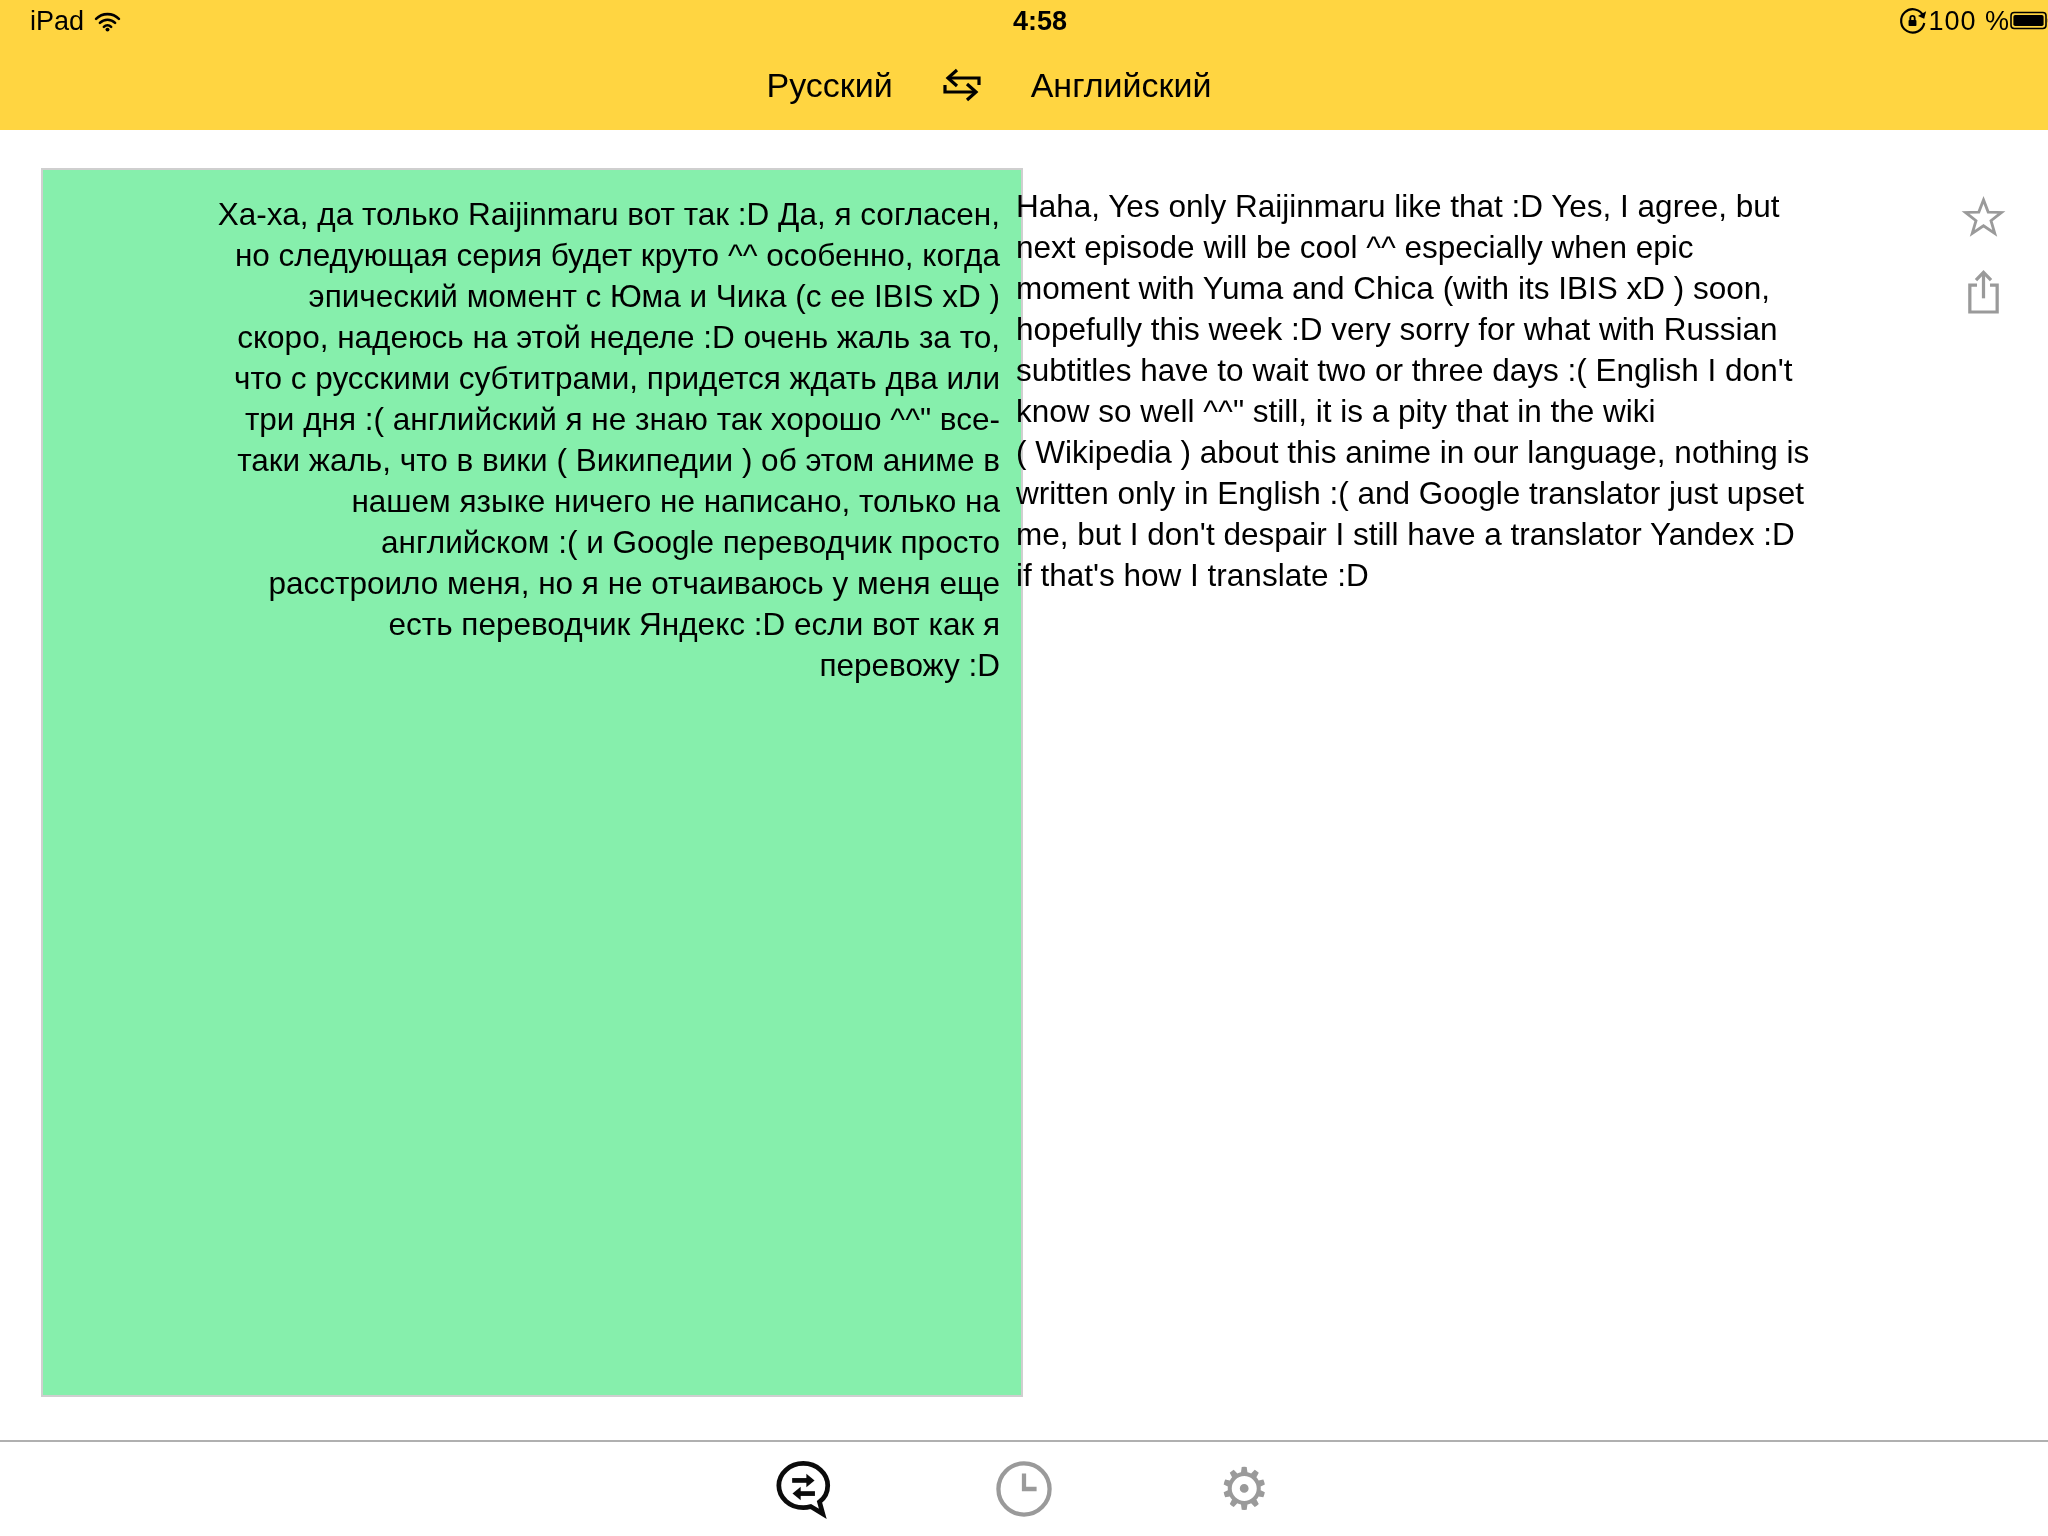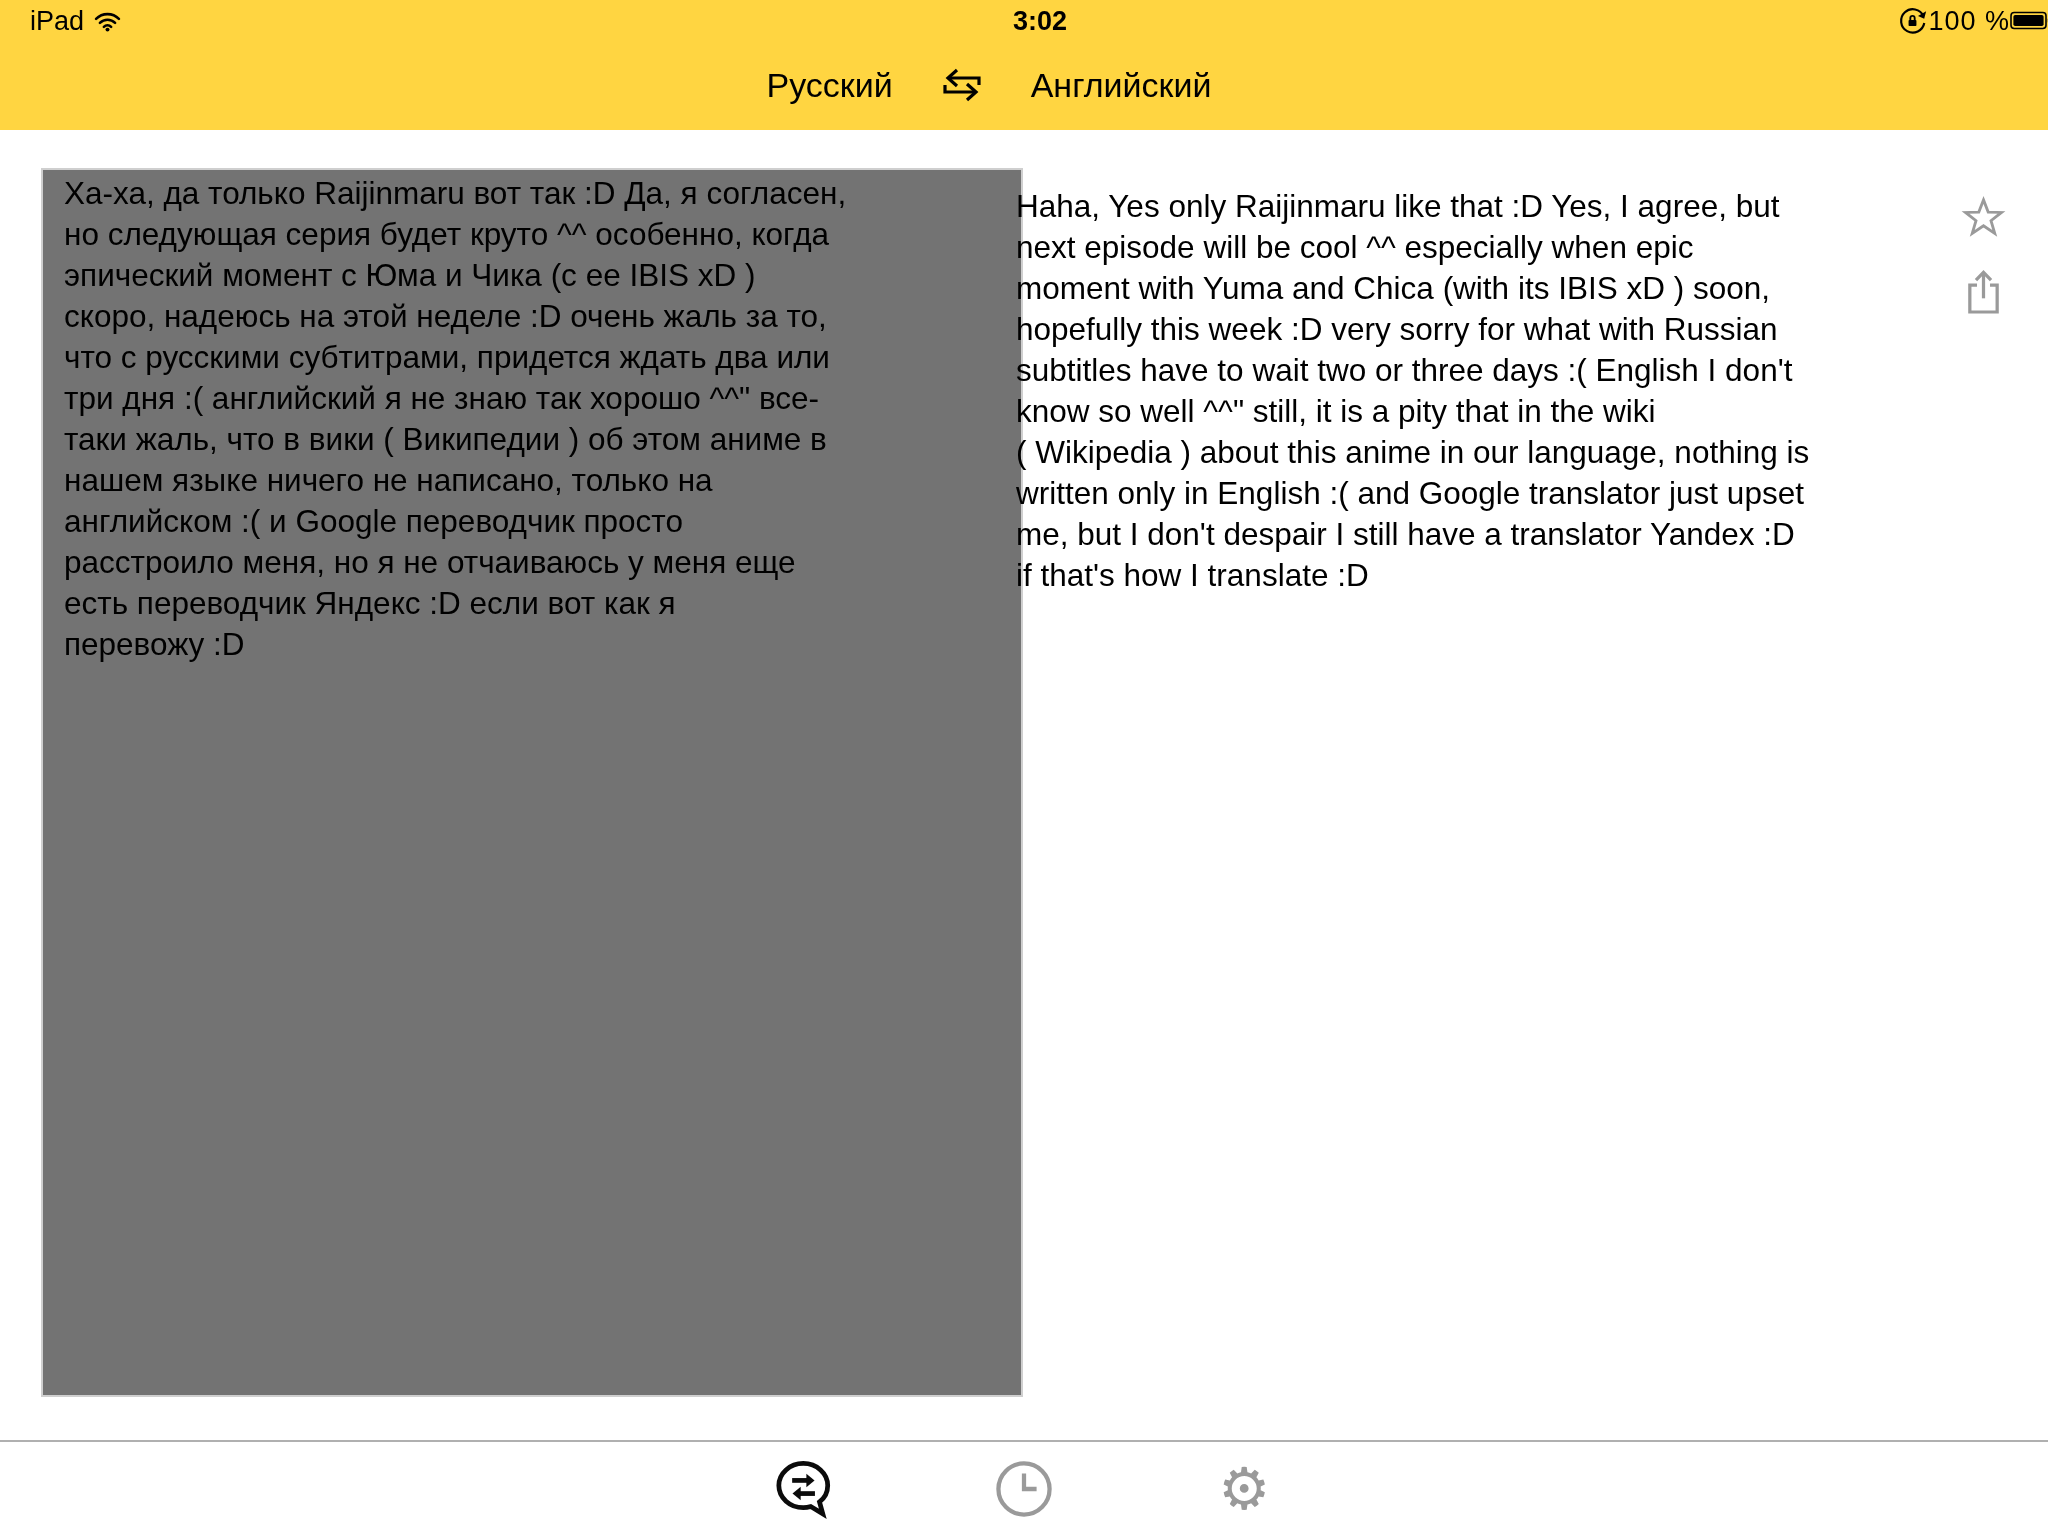--- a/index.html
+++ b/index.html
@@ -29,22 +29,23 @@
     position: absolute; left: 0; top: 42px; width: 1978px; height: 86px;
     display: flex; align-items: center; justify-content: center; gap: 46px;
     font-size: 34px;
   }
   .lang-label { cursor: pointer; }
   
   .source-box {
     position: absolute; left: 41px; top: 168px;
     width: 982px; height: 1229px;
     border: 2px solid #cfcfcf; box-sizing: border-box;
-    background: #737373;
-    padding: 3px 21px;
+    background: #86efac;
+    padding: 24px 21px;
+    text-align: right;
   }
   .body-text {
     font-size: 31.5px; line-height: 41px;
     white-space: pre-line;
     color: #000;
   }
   .translation-text {
     position: absolute; left: 1016px; top: 186px; width: 900px;
   }
   .icon-star  { position: absolute; left: 1961px; top: 195px; cursor: pointer; }
@@ -74,21 +75,21 @@
   <div class="sb-left">
     <span>iPad</span>
     <svg width="27" height="21" viewBox="0 0 26 20">
       <path d="M2 7.5 A15.5 15.5 0 0 1 24 7.5" fill="none" stroke="#000" stroke-width="2.5" stroke-linecap="round"></path>
       <path d="M5.7 11.4 A10.3 10.3 0 0 1 20.3 11.4" fill="none" stroke="#000" stroke-width="2.5" stroke-linecap="round"></path>
       <path d="M9.5 15.2 A5.0 5.0 0 0 1 16.5 15.2" fill="none" stroke="#000" stroke-width="2.5" stroke-linecap="round"></path>
       <circle cx="13" cy="17.8" r="1.9" fill="#000"></circle>
     </svg>
   </div>
   <div class="sb-center">
-    <span>3:02</span>
+    <span>4:58</span>
   </div>
   <div class="sb-right">
     <svg width="31" height="31" viewBox="0 0 30 30">
       <path d="M25.6 9.8 A11.3 11.3 0 1 0 26.4 16.5" fill="none" stroke="#000" stroke-width="2.1"></path>
       <path d="M28.2 5.2 L26.3 12.4 L20.3 9.6 Z" fill="#000"></path>
       <rect x="11.2" y="13.6" width="7.6" height="5.8" rx="0.8" fill="#000"></rect>
       <path d="M12.9 13.6 V11.7 A2.1 2.1 0 0 1 17.1 11.7 V13.6" fill="none" stroke="#000" stroke-width="1.8"></path>
     </svg>
     <span class="pct">100 %</span>
     <svg width="42" height="20" viewBox="0 0 42 20">

